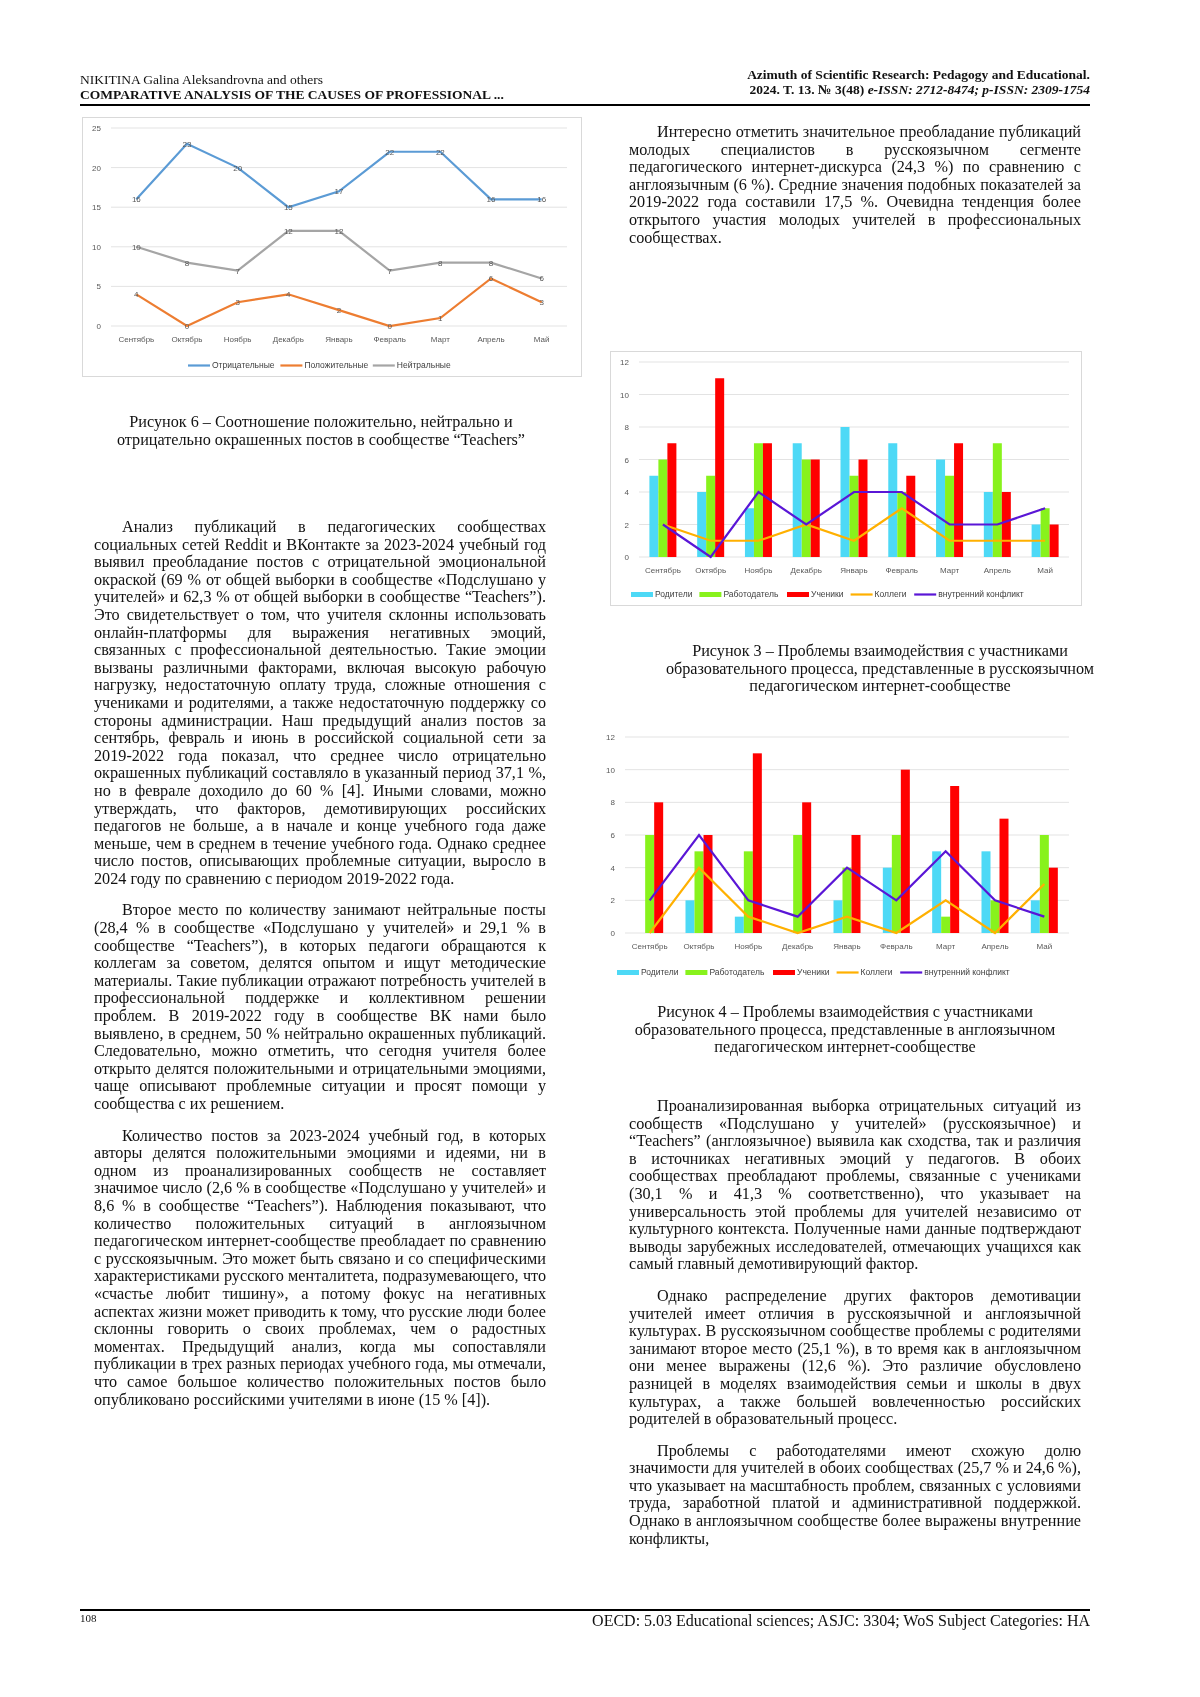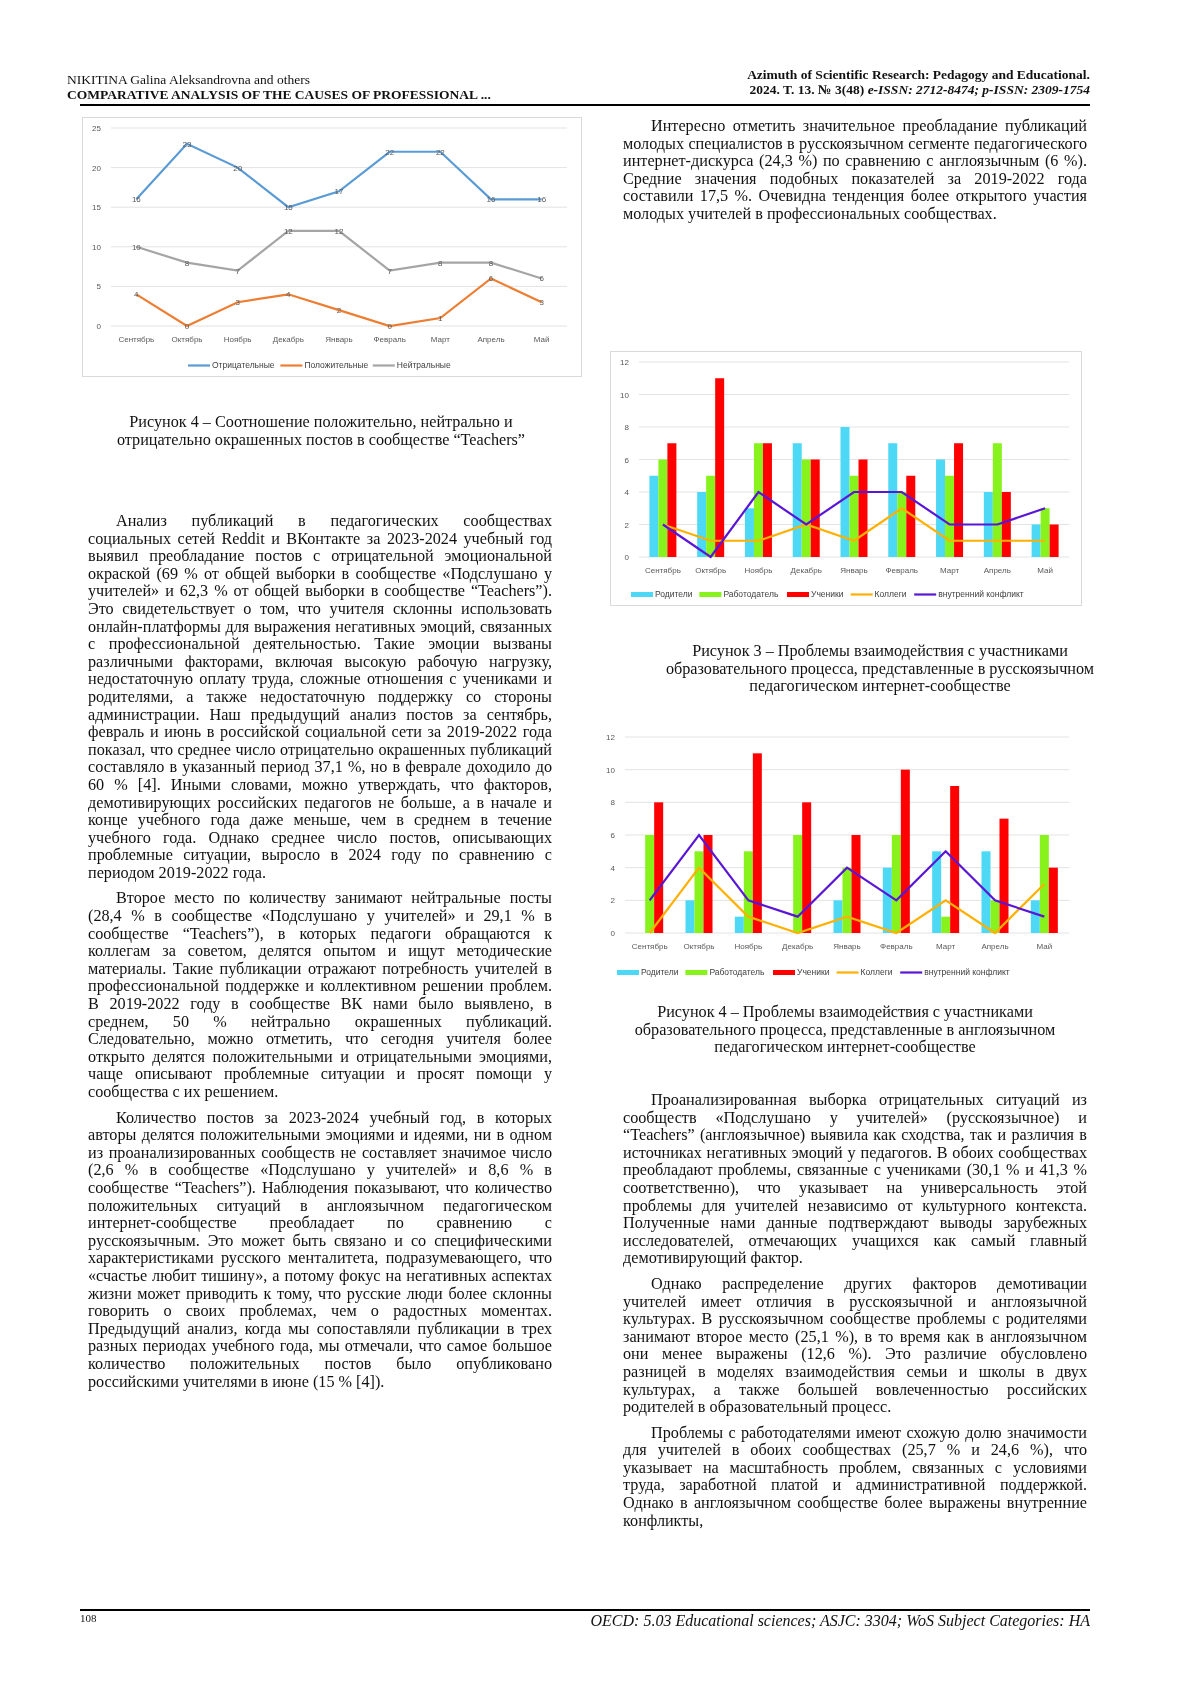--- a/index.html
+++ b/index.html
@@ -1,29 +1,29 @@
 <!DOCTYPE html>
 <html><head>
 <meta charset="utf-8">
 <style>
   html,body{margin:0;padding:0;background:#fff;}
   body{width:1200px;height:1697px;position:relative;overflow:hidden;font-family:"Liberation Serif","DejaVu Serif",serif;color:#111;}
-  .hdr-left{position:absolute;left:67px;top:72px;width:520px;font-size:13.5px;line-height:15px;}
+  .hdr-left{position:absolute;left:80px;top:72px;width:520px;font-size:13.5px;line-height:15px;}
   .hdr-left .a{font-weight:normal;}
   .hdr-left .t{font-weight:bold;}
   .hdr-right{position:absolute;right:110px;top:67px;width:520px;text-align:right;font-size:13.5px;line-height:15px;font-weight:bold;}
   .hdr-right i{font-weight:bold;}
   .rule{position:absolute;left:80px;width:1010px;height:2px;background:#000;}
   .col{position:absolute;font-size:16.2px;line-height:17.6px;text-align:justify;}
-  .col p{margin:8px;text-indent:28px;}
+  .col p{margin:14px;text-indent:28px;}
   .caption{text-align:center;font-size:16.2px;line-height:17.6px;}
   .chartbox{position:absolute;border:1px solid #d9d9d9;background:#fff;}
   .chartbox svg{display:block;}
   .footer-left{position:absolute;left:80px;top:1612px;font-size:11px;}
-  .footer-right{position:absolute;right:110px;top:1612px;font-size:16px;font-style:italic;}
+  .footer-right{position:absolute;right:110px;top:1612px;font-size:16px;}
   .ax{font-family:"Liberation Sans","DejaVu Sans",sans-serif;font-size:8px;fill:#595959;}
   .lbl{font-family:"Liberation Sans","DejaVu Sans",sans-serif;font-size:8.5px;fill:#404040;}
 </style>
 </head>
 <body>
 
 <div class="hdr-left">
   <div class="a">NIKITINA Galina Aleksandrovna and others</div>
   <div class="t">COMPARATIVE ANALYSIS OF THE CAUSES OF PROFESSIONAL ...</div>
 </div>
@@ -87,21 +87,21 @@
       <text x="408" y="147.64" text-anchor="middle" class="ax" fill="#44546a">8</text>
       <text x="458.66666666666663" y="163.48000000000002" text-anchor="middle" class="ax" fill="#44546a">6</text>
       <line x1="105" x2="127" y1="247.5" y2="247.5" stroke="#5B9BD5" stroke-width="2.2"></line>
       <text x="129" y="250" class="lbl">Отрицательные</text>
       <line x1="197.4" x2="219.4" y1="247.5" y2="247.5" stroke="#ED7D31" stroke-width="2.2"></line>
       <text x="221.4" y="250" class="lbl">Положительные</text>
       <line x1="289.8" x2="311.8" y1="247.5" y2="247.5" stroke="#A5A5A5" stroke-width="2.2"></line>
       <text x="313.8" y="250" class="lbl">Нейтральные</text>
     </svg>
 </div>
-<div class="caption" style="position:absolute;left:82px;top:414px;width:478px;">Рисунок 4 – Соотношение положительно, нейтрально и отрицательно окрашенных постов в сообществе “Teachers”</div>
+<div class="caption" style="position:absolute;left:82px;top:414px;width:478px;">Рисунок 6 – Соотношение положительно, нейтрально и отрицательно окрашенных постов в сообществе “Teachers”</div>
 
 <div class="col" style="left:80px;top:505px;width:480px;">
   <p>Анализ публикаций в педагогических сообществах социальных сетей Reddit и ВКонтакте за 2023-2024 учебный год выявил преобладание постов с отрицательной эмоциональной окраской (69 % от общей выборки в сообществе «Подслушано у учителей» и 62,3 % от общей выборки в сообществе “Teachers”). Это свидетельствует о том, что учителя склонны использовать онлайн-платформы для выражения негативных эмоций, связанных с профессиональной деятельностью. Такие эмоции вызваны различными факторами, включая высокую рабочую нагрузку, недостаточную оплату труда, сложные отношения с учениками и родителями, а также недостаточную поддержку со стороны администрации. Наш предыдущий анализ постов за сентябрь, февраль и июнь в российской социальной сети за 2019-2022 года показал, что среднее число отрицательно окрашенных публикаций составляло в указанный период 37,1 %, но в феврале доходило до 60 % [4]. Иными словами, можно утверждать, что факторов, демотивирующих российских педагогов не больше, а в начале и конце учебного года даже меньше, чем в среднем в течение учебного года. Однако среднее число постов, описывающих проблемные ситуации, выросло в 2024 году по сравнению с периодом 2019-2022 года.</p>
   <p>Второе место по количеству занимают нейтральные посты (28,4 % в сообществе «Подслушано у учителей» и 29,1 % в сообществе “Teachers”), в которых педагоги обращаются к коллегам за советом, делятся опытом и ищут методические материалы. Такие публикации отражают потребность учителей в профессиональной поддержке и коллективном решении проблем. В 2019-2022 году в сообществе ВК нами было выявлено, в среднем, 50 % нейтрально окрашенных публикаций. Следовательно, можно отметить, что сегодня учителя более открыто делятся положительными и отрицательными эмоциями, чаще описывают проблемные ситуации и просят помощи у сообщества с их решением.</p>
   <p>Количество постов за 2023-2024 учебный год, в которых авторы делятся положительными эмоциями и идеями, ни в одном из проанализированных сообществ не составляет значимое число (2,6 % в сообществе «Подслушано у учителей» и 8,6 % в сообществе “Teachers”). Наблюдения показывают, что количество положительных ситуаций в англоязычном педагогическом интернет-сообществе преобладает по сравнению с русскоязычным. Это может быть связано и со специфическими характеристиками русского менталитета, подразумевающего, что «счастье любит тишину», а потому фокус на негативных аспектах жизни может приводить к тому, что русские люди более склонны говорить о своих проблемах, чем о радостных моментах. Предыдущий анализ, когда мы сопоставляли публикации в трех разных периодах учебного года, мы отмечали, что самое большое количество положительных постов было опубликовано российскими учителями в июне (15 % [4]).</p>
 </div>
 
 <div class="col" style="left:615px;top:110px;width:480px;">
   <p>Интересно отметить значительное преобладание публикаций молодых специалистов в русскоязычном сегменте педагогического интернет-дискурса (24,3 %) по сравнению с англоязычным (6 %). Средние значения подобных показателей за 2019-2022 года составили 17,5 %. Очевидна тенденция более открытого участия молодых учителей в профессиональных сообществах.</p>
 </div>

